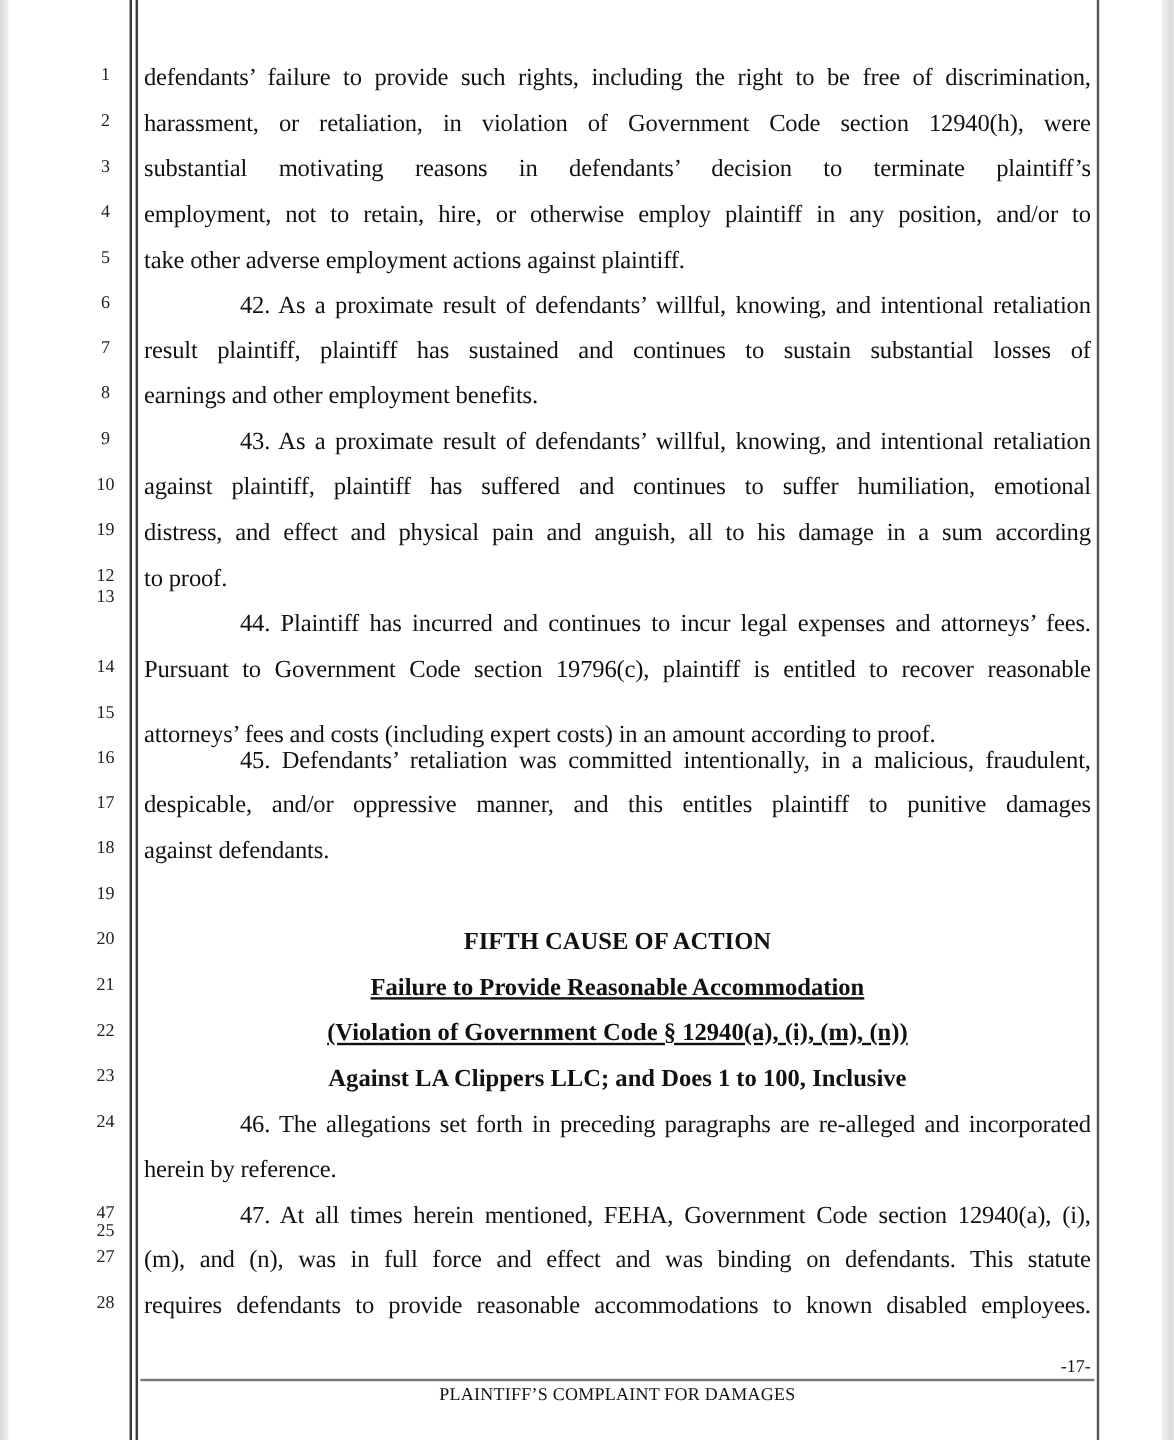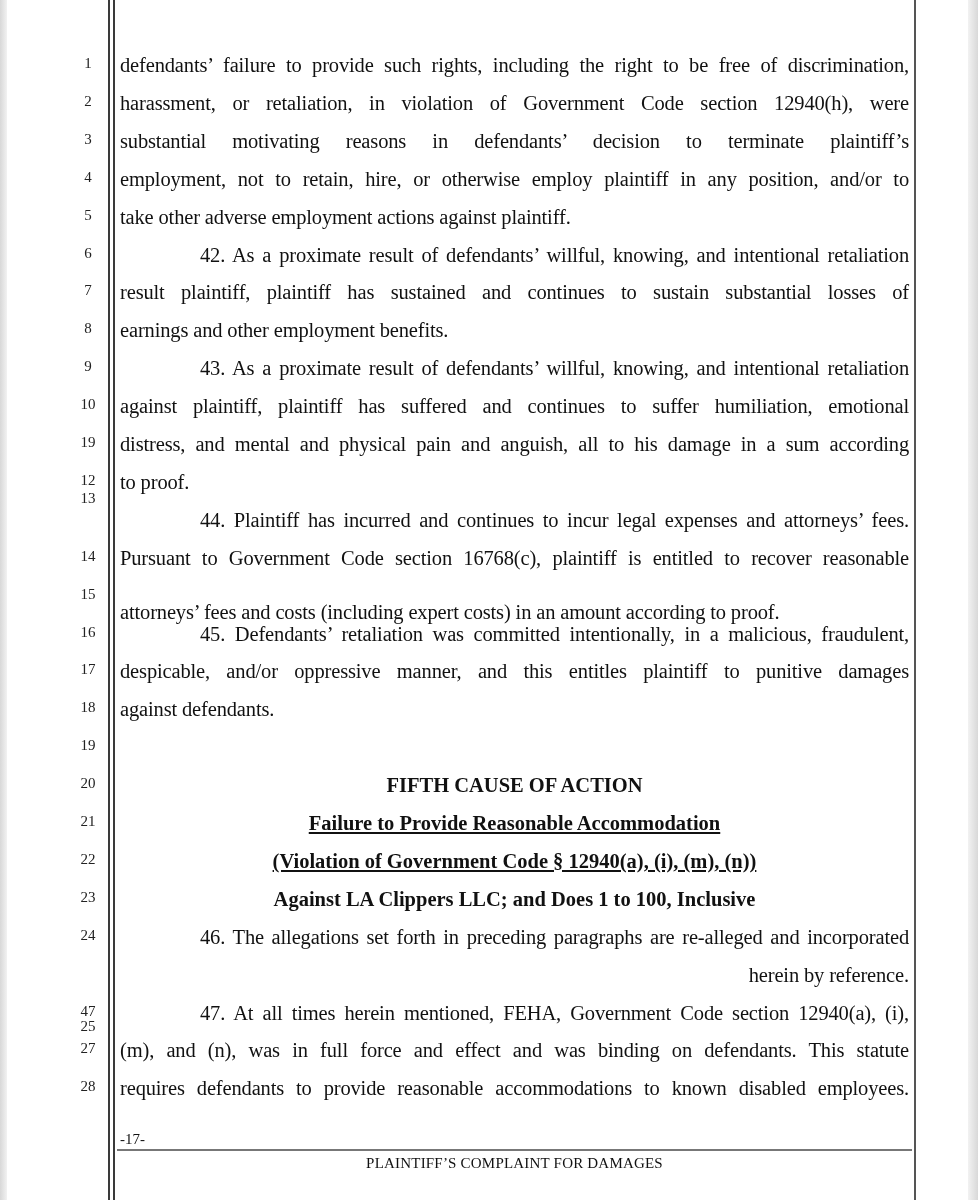--- a/index.html
+++ b/index.html
@@ -40,21 +40,21 @@
     }
     .indent { padding-left: 80px; box-sizing: border-box; }
 
     .heading {
       position: absolute; left: 120px; width: 789px; text-align: center;
       font-weight: bold; font-size: 20.5px; line-height: 26px; white-space: nowrap;
     }
     .underline { text-decoration: underline; text-underline-offset: 2px; }
 
     .page-num {
-      position: absolute; left: 120px; width: 789px; top: 1131px; text-align: left;
+      position: absolute; left: 120px; width: 789px; top: 1131px; text-align: right;
       font-size: 15px;
     }
     .footer-rule {
       position: absolute; left: 117px; width: 795px; top: 1149px; height: 2px; background: #777;
     }
     .footer-title {
       position: absolute; left: 120px; width: 789px; top: 1155px; text-align: center;
       font-size: 15px; letter-spacing: 0.2px;
     }
   </style>
@@ -101,35 +101,35 @@
     <div class="text-line justify" style="top: 52px;">defendants’ failure to provide such rights, including the right to be free of discrimination,</div>
     <div class="text-line justify" style="top: 89.9px;">harassment, or retaliation, in violation of Government Code section 12940(h), were</div>
     <div class="text-line justify" style="top: 127.8px;">substantial motivating reasons in defendants’ decision to terminate plaintiff’s</div>
     <div class="text-line justify" style="top: 165.7px;">employment, not to retain, hire, or otherwise employ plaintiff in any position, and/or to</div>
     <div class="text-line" style="top: 203.6px;">take other adverse employment actions against plaintiff.</div>
     <div class="text-line justify indent" style="top: 241.5px;">42.  As a proximate result of defendants’ willful, knowing, and intentional retaliation</div>
     <div class="text-line justify" style="top: 279.4px;">result plaintiff, plaintiff has sustained and continues to sustain substantial losses of</div>
     <div class="text-line" style="top: 317.3px;">earnings and other employment benefits.</div>
     <div class="text-line justify indent" style="top: 355.2px;">43.  As a proximate result of defendants’ willful, knowing, and intentional retaliation</div>
     <div class="text-line justify" style="top: 393.1px;">against plaintiff, plaintiff has suffered and continues to suffer humiliation, emotional</div>
-    <div class="text-line justify" style="top: 431px;">distress, and mental and physical pain and anguish, all to his damage in a sum according</div>
+    <div class="text-line justify" style="top: 431px;">distress, and effect and physical pain and anguish, all to his damage in a sum according</div>
     <div class="text-line" style="top: 468.9px;">to proof.</div>
     <div class="text-line justify indent" style="top: 506.8px;">44.  Plaintiff has incurred and continues to incur legal expenses and attorneys’ fees.</div>
-    <div class="text-line justify" style="top: 544.7px;">Pursuant to Government Code section 16768(c), plaintiff is entitled to recover reasonable</div>
+    <div class="text-line justify" style="top: 544.7px;">Pursuant to Government Code section 19796(c), plaintiff is entitled to recover reasonable</div>
     <div class="text-line" style="top: 582.6px; margin-top: 16px;">attorneys’ fees and costs (including expert costs) in an amount according to proof.</div>
     <div class="text-line justify indent" style="top: 620.5px;">45.  Defendants’ retaliation was committed intentionally, in a malicious, fraudulent,</div>
     <div class="text-line justify" style="top: 658.4px;">despicable, and/or oppressive manner, and this entitles plaintiff to punitive damages</div>
     <div class="text-line" style="top: 696.3px;">against defendants.</div>
     <div class="text-line" style="top: 734.2px;"></div>
     <div class="heading" style="top: 772.1px;">FIFTH CAUSE OF ACTION</div>
     <div class="heading underline" style="top: 810px;">Failure to Provide Reasonable Accommodation</div>
     <div class="heading underline" style="top: 847.9px;">(Violation of Government Code § 12940(a), (i), (m), (n))</div>
     <div class="heading" style="top: 885.8px;">Against LA Clippers LLC; and Does 1 to 100, Inclusive</div>
     <div class="text-line justify indent" style="top: 923.7px;">46.  The allegations set forth in preceding paragraphs are re-alleged and incorporated</div>
-    <div class="text-line" style="top: 961.6px; text-align: right;">herein by reference.</div>
+    <div class="text-line" style="top: 961.6px;">herein by reference.</div>
     <div class="text-line justify indent" style="top: 999.5px;">47.  At all times herein mentioned, FEHA, Government Code section 12940(a), (i),</div>
     <div class="text-line justify" style="top: 1037.4px;">(m), and (n), was in full force and effect and was binding on defendants.  This statute</div>
     <div class="text-line justify" style="top: 1075.3px;">requires defendants to provide reasonable accommodations to known disabled employees.</div>
   </div>
 
 <div class="page-num">-17-</div>
 <div class="footer-rule"></div>
 <div class="footer-title">PLAINTIFF’S COMPLAINT FOR DAMAGES</div>
 
 </body></html>

